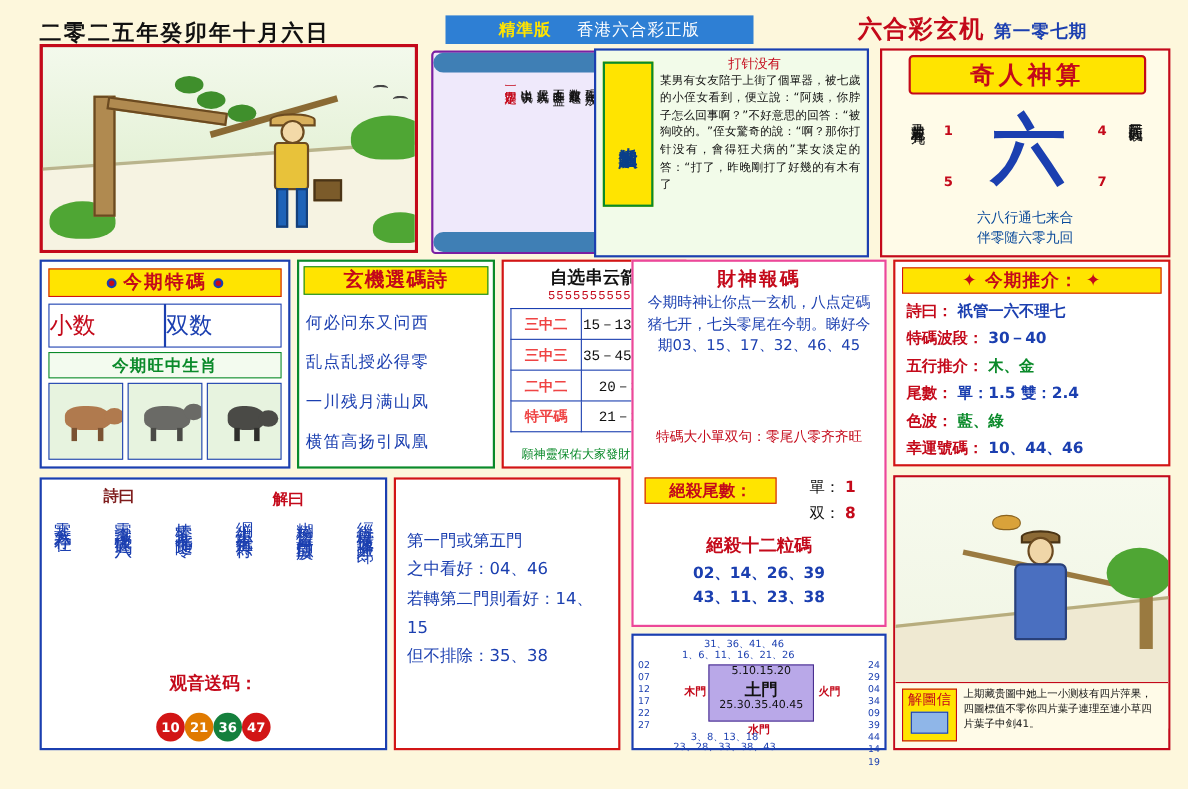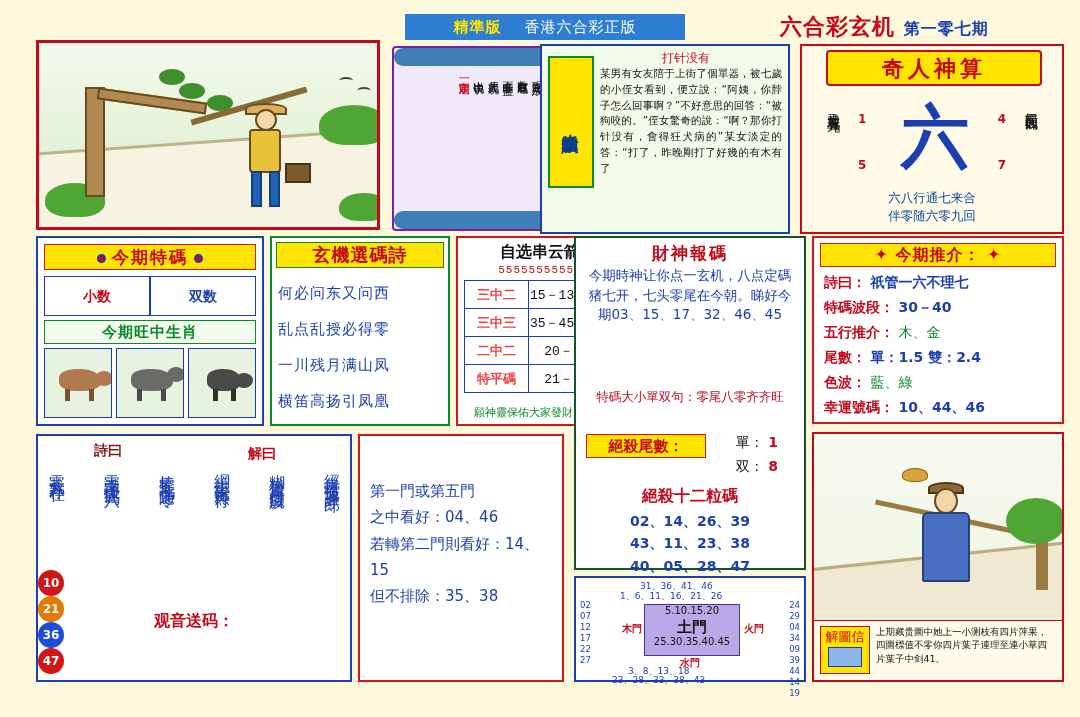--- a/index.html
+++ b/index.html
@@ -125,21 +125,21 @@
     border:2px solid #1b3fb0; background:#fff;
   }
   #temm .hd {
     position:absolute; left:6px; top:6px; right:6px; height:26px;
     background:#ffe400; border:1px solid #d21515;
     color:#c4091a; font-size:17px; font-weight:bold; text-align:center; line-height:24px;
     letter-spacing:2px;
   }
   #temm .dot { display:inline-block; width:9px; height:9px; border-radius:50%; background:#c4091a; vertical-align:middle; margin:0 6px; border:2px solid #1b3fb0;}
   #temm .cells { position:absolute; left:6px; top:38px; right:6px; height:40px; display:flex; }
-  #temm .cell { flex:1; border:1px solid #1b3fb0; text-align:center; font-size:14px; font-weight:bold; line-height:38px; }
+  #temm .cell { flex:1; border:1px solid #1b3fb0; font-size:21px; font-weight:normal; line-height:38px; }
   #temm .cell.a { color:#c4091a; }
   #temm .cell.b { color:#1b3fb0; }
   #temm .sub {
     position:absolute; left:6px; top:82px; right:6px; height:24px;
     border:1px solid #0a8a2a; color:#0a8a2a; font-size:15px; font-weight:bold;
     text-align:center; line-height:22px; letter-spacing:1px; background:#f3fbef;
   }
   #temm .animals { position:absolute; left:6px; top:110px; right:6px; bottom:6px; display:flex; gap:4px; }
   #temm .an { flex:1; border:1px solid #1b3fb0; background:#e7f3df; position:relative; overflow:hidden; }
   #temm .an .body { position:absolute; left:14px; top:20px; width:42px; height:22px; border-radius:40% 50% 40% 40%; }
@@ -166,21 +166,21 @@
   #chuan .hd { position:absolute; left:0; right:0; top:4px; text-align:center; font-size:16px; color:#111; font-weight:bold; }
   #chuan .deco { position:absolute; left:8px; right:8px; top:26px; text-align:center; font-size:11px; color:#c4091a; letter-spacing:1px; }
   #chuan table { position:absolute; left:6px; top:42px; right:6px; border-collapse:collapse; }
   #chuan td { border:1px solid #1b3fb0; font-size:13px; height:28px; text-align:center; color:#111; }
   #chuan td.l { width:64px; color:#ef4444; font-weight:bold; }
   #chuan .foot { position:absolute; left:4px; right:4px; bottom:4px; text-align:center; font-size:11px; color:#0a8a2a; }
 
   
   #caishen {
     left:574px; top:236px; width:232px; height:334px;
-    border:2px solid #14532d; background:#fff;
+    border:2px solid #ec4899; background:#fff;
   }
   #caishen .hd {
     position:absolute; left:6px; top:4px; right:6px; height:24px;
     text-align:center; color:#c4091a; font-size:17px; font-weight:bold; letter-spacing:2px;
   }
   #caishen .body {
     position:absolute; left:8px; top:28px; right:8px;
     font-size:13.5px; color:#1b3fb0; line-height:1.45; text-align:center;
   }
   #caishen .sub1 { position:absolute; left:6px; right:6px; top:150px; text-align:center; font-size:12.5px; color:#c4091a; line-height:1.5; }
@@ -202,34 +202,34 @@
     left:812px; top:236px; width:252px; height:188px;
     border:2px solid #d21515; background:#fff;
   }
   #tuijie .hd {
     position:absolute; left:6px; top:5px; right:6px; height:24px;
     background:#ffe400; border:1px solid #d21515; color:#c4091a;
     font-size:16px; font-weight:bold; text-align:center; line-height:22px; letter-spacing:1px;
   }
   #tuijie .row { position:absolute; left:10px; right:8px; font-size:14px; color:#111; }
   #tuijie .k { color:#c4091a; font-weight:bold; }
-  #tuijie .g { color:#0a8a2a; font-weight:normal; }
+  #tuijie .g { color:#0a8a2a; font-weight:bold; }
   #tuijie .bl { color:#1b3fb0; font-weight:bold; }
 
   
   #shi {
     left:36px; top:434px; width:316px; height:248px;
     border:2px solid #1b3fb0; background:#fff;
   }
   #shi .lbl1 { position:absolute; left:56px; top:6px; font-size:14px; color:#7f1d1d; font-weight:bold; }
   #shi .lbl2 { position:absolute; left:210px; top:9px; font-size:14px; color:#c4091a; font-weight:bold; }
   #shi .cols { position:absolute; left:8px; top:26px; right:8px; height:160px; display:flex; flex-direction:row-reverse; justify-content:space-between; }
   #shi .cols .vtext { font-size:16px; color:#1b3fb0; letter-spacing:3px; }
   #shi .gy { position:absolute; left:0; right:0; bottom:48px; text-align:center; font-size:16px; font-weight:bold; color:#c4091a; }
-  #shi .balls { position:absolute; left:0; right:0; bottom:6px; display:flex; justify-content:center;flex-direction:column; }
+  #shi .balls { position:absolute; left:0; right:0; bottom:6px; display:flex; justify-content:center; }
   #shi .ball {
     width:26px; height:26px; border-radius:50%; color:#fff; font-size:12px; font-weight:bold;
     text-align:center; line-height:26px;
   }
 
   
   #wang {
     left:358px; top:434px; width:206px; height:248px;
     border:2px solid #d21515; background:#fff;
   }
@@ -279,20 +279,21 @@
     background:#ffe400; border:1px solid #c4091a; font-size:13px; color:#c4091a;
     text-align:center; line-height:1.2; padding-top:2px;
   }
   #ill-bot .jmbadge .arrow { display:block; width:34px; height:20px; margin:2px auto 0; background:#8fb6e8; border:1px solid #1b3fb0; }
 </style>
 </head>
 <body>
 
 <div class="page">
 
+  <div id="hdr-date">二零二五年癸卯年十月六日</div>
 
   <div id="hdr-mid">
     <span class="hl">精準版</span>
     &nbsp;&nbsp;
     <span>香港六合彩正版</span>
   </div>
 
   <div id="hdr-title">
     <span>六合彩玄机</span>
     <span class="iss">第一零七期</span>
@@ -436,21 +437,20 @@
       <span style="color:#c4091a;font-weight:bold;">1</span>
     </div>
     <div class="d2">
       <span>双：</span>
       <span style="color:#c4091a;font-weight:bold;">8</span>
     </div>
     <div class="t12">絕殺十二粒碼</div>
     <div class="nums">
       <div>02、14、26、39</div>
       <div>43、11、23、38</div>
-      <div>40、05、28、47</div>
     </div>
   </div>
 
   <div class="box" id="tuijie">
     <div class="hd">
       ✦ <span>今期推介：</span> ✦
     </div>
     <div class="row" style="top:36px;">
       <span class="k">詩曰：</span>
       <span class="bl">祇管一六不理七</span>
@@ -485,21 +485,21 @@
       <div class="vtext">糊粉盈岸台颤疲口</div>
       <div class="vtext">綱生小鼠贪無行</div>
       <div class="vtext">棒零九七伴随零</div>
       <div class="vtext">零識零破连码八</div>
       <div class="vtext">零载八存在</div>
     </div>
     <div class="gy">观音送码：</div>
     <div class="balls">
       <div class="ball" style="background:#d21515;">10</div>
       <div class="ball" style="background:#e07a00;">21</div>
-      <div class="ball" style="background:#1d4ed8;">36</div>
+      <div class="ball" style="background:#15803d;">36</div>
       <div class="ball" style="background:#d21515;">47</div>
     </div>
   </div>
 
   <div class="box" id="wang">
     <div class="tx">
       <div>第一門或第五門</div>
       <div>之中看好：04、46</div>
       <div>若轉第二門則看好：14、15</div>
       <div>但不排除：35、38</div>

